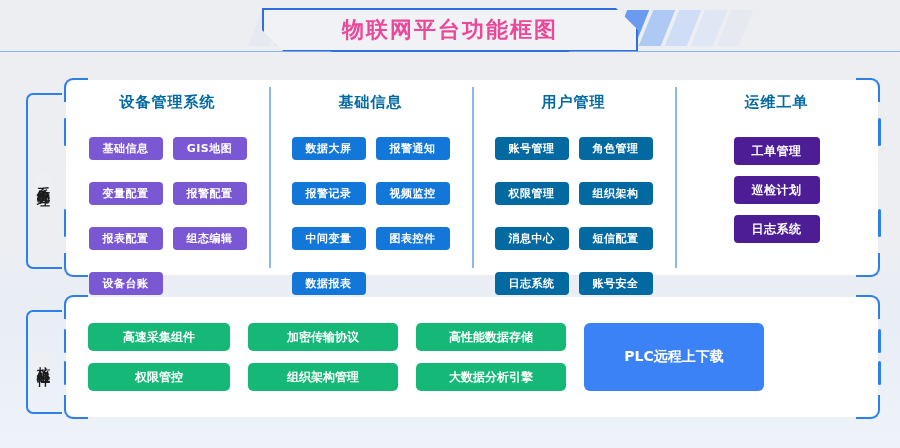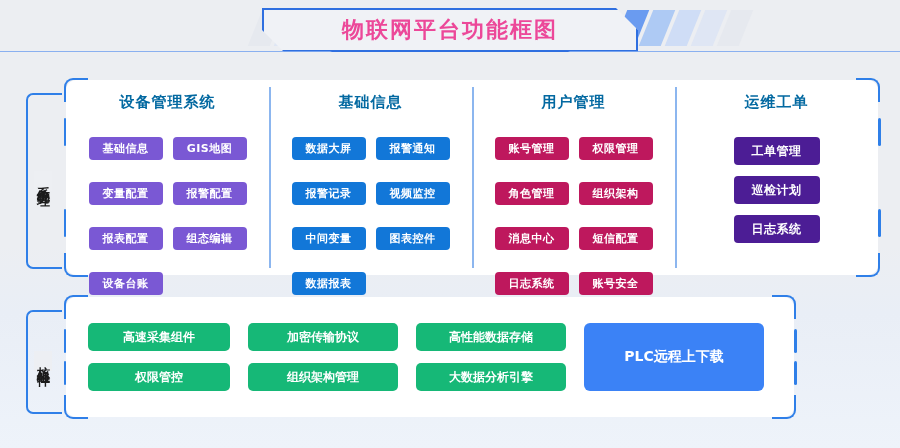--- a/index.html
+++ b/index.html
@@ -83,21 +83,21 @@
   }
   .btn-grid{display:grid;grid-template-columns:repeat(2,74px);gap:22px 10px;}
   .btn-grid.one{grid-template-columns:86px;gap:11px;}
   .chip{
     height:23px;border-radius:4px;display:flex;align-items:center;justify-content:center;
     color:#fff;font-size:11px;font-weight:bold;letter-spacing:.5px;white-space:nowrap;
     font-family:"DejaVu Sans","Liberation Sans",sans-serif;
   }
   .chip.purple{background:#7a58d4;}
   .chip.blue{background:#1277d8;}
-  .chip.cyan{background:#be185d;}
+  .chip.cyan{background:#0369a1;}
   .chip.green{background:#4c1d95;}
   .chip.wide{height:28px;font-size:12px;}
 
   
   .core-inner{
     position:absolute;left:0;top:0;width:100%;height:100%;
     display:flex;align-items:center;padding:0 22px;box-sizing:border-box;gap:18px;
   }
   .core-group{display:grid;grid-template-columns:1fr;gap:12px;}
   .core-chip{
@@ -181,22 +181,22 @@
           <div class="chip blue">中间变量</div>
           <div class="chip blue">图表控件</div>
           <div class="chip blue">数据报表</div>
         </div>
       </div>
 
       <div class="col">
         <div class="col-title">用户管理</div>
         <div class="btn-grid">
           <div class="chip cyan">账号管理</div>
+          <div class="chip cyan">角色管理</div>
           <div class="chip cyan">权限管理</div>
-          <div class="chip cyan">角色管理</div>
           <div class="chip cyan">组织架构</div>
           <div class="chip cyan">消息中心</div>
           <div class="chip cyan">短信配置</div>
           <div class="chip cyan">日志系统</div>
           <div class="chip cyan">账号安全</div>
         </div>
       </div>
 
       <div class="col">
         <div class="col-title">运维工单</div>
@@ -207,21 +207,21 @@
         </div>
       </div>
     </div>
   </div>
 
   <div class="brace" style="left:26px;top:310px;width:34px;height:100px;"></div>
   <div class="side-label" style="left:26px;top:330px;width:34px;height:62px;">
     <span class="vtext">核心组件</span>
   </div>
 
-  <div class="panel" style="left:66px;top:297px;width:728px;height:120px;">
+  <div class="panel" style="left:66px;top:297px;width:812px;height:120px;">
     <div class="corner tl"></div>
     <div class="corner tr"></div>
     <div class="corner bl"></div>
     <div class="corner br"></div>
     <div class="edge el" style="top:32px;height:24px;"></div>
     <div class="edge el" style="bottom:32px;height:24px;"></div>
     <div class="edge er" style="top:32px;height:24px;"></div>
     <div class="edge er" style="bottom:32px;height:24px;"></div>
 
     <div class="core-inner">

